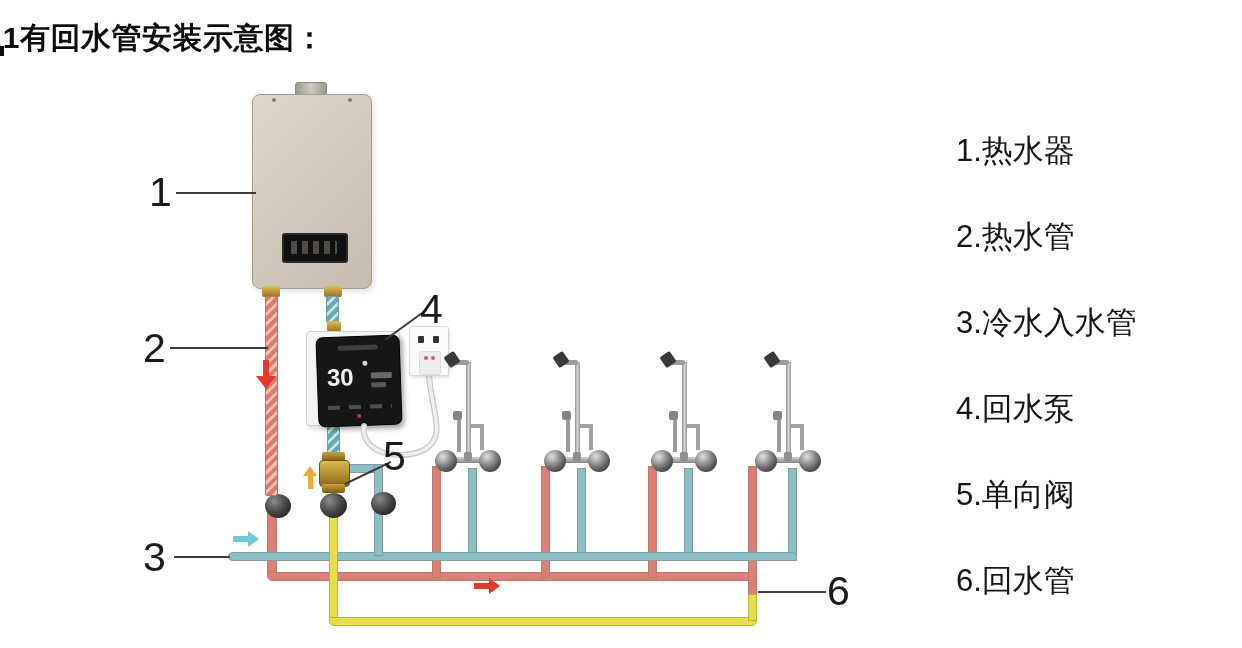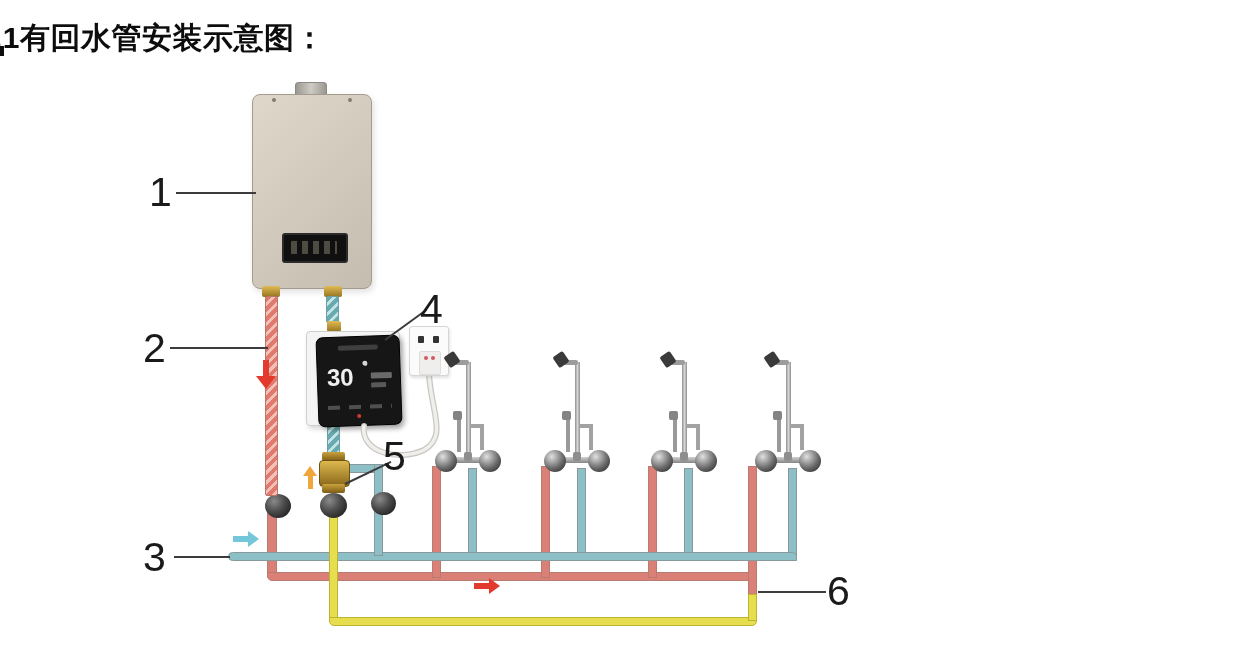--- a/index.html
+++ b/index.html
@@ -220,14 +220,22 @@
   <div class="leader diag" style="left:345px;top:483px;width:51px;transform:rotate(-25.6deg);"></div>
   <div class="leader" style="left:758px;top:591px;width:68px;"></div>
 
   <div class="num" style="left:149px;top:172px;">1</div>
   <div class="num" style="left:143px;top:328px;">2</div>
   <div class="num" style="left:143px;top:537px;">3</div>
   <div class="num" style="left:420px;top:289px;">4</div>
   <div class="num" style="left:383px;top:436px;">5</div>
   <div class="num" style="left:827px;top:571px;">6</div>
 
+  <div class="legend">
+    <div>1.热水器</div>
+    <div>2.热水管</div>
+    <div>3.冷水入水管</div>
+    <div>4.回水泵</div>
+    <div>5.单向阀</div>
+    <div>6.回水管</div>
+  </div>
 
 </div>
 
 </body></html>

